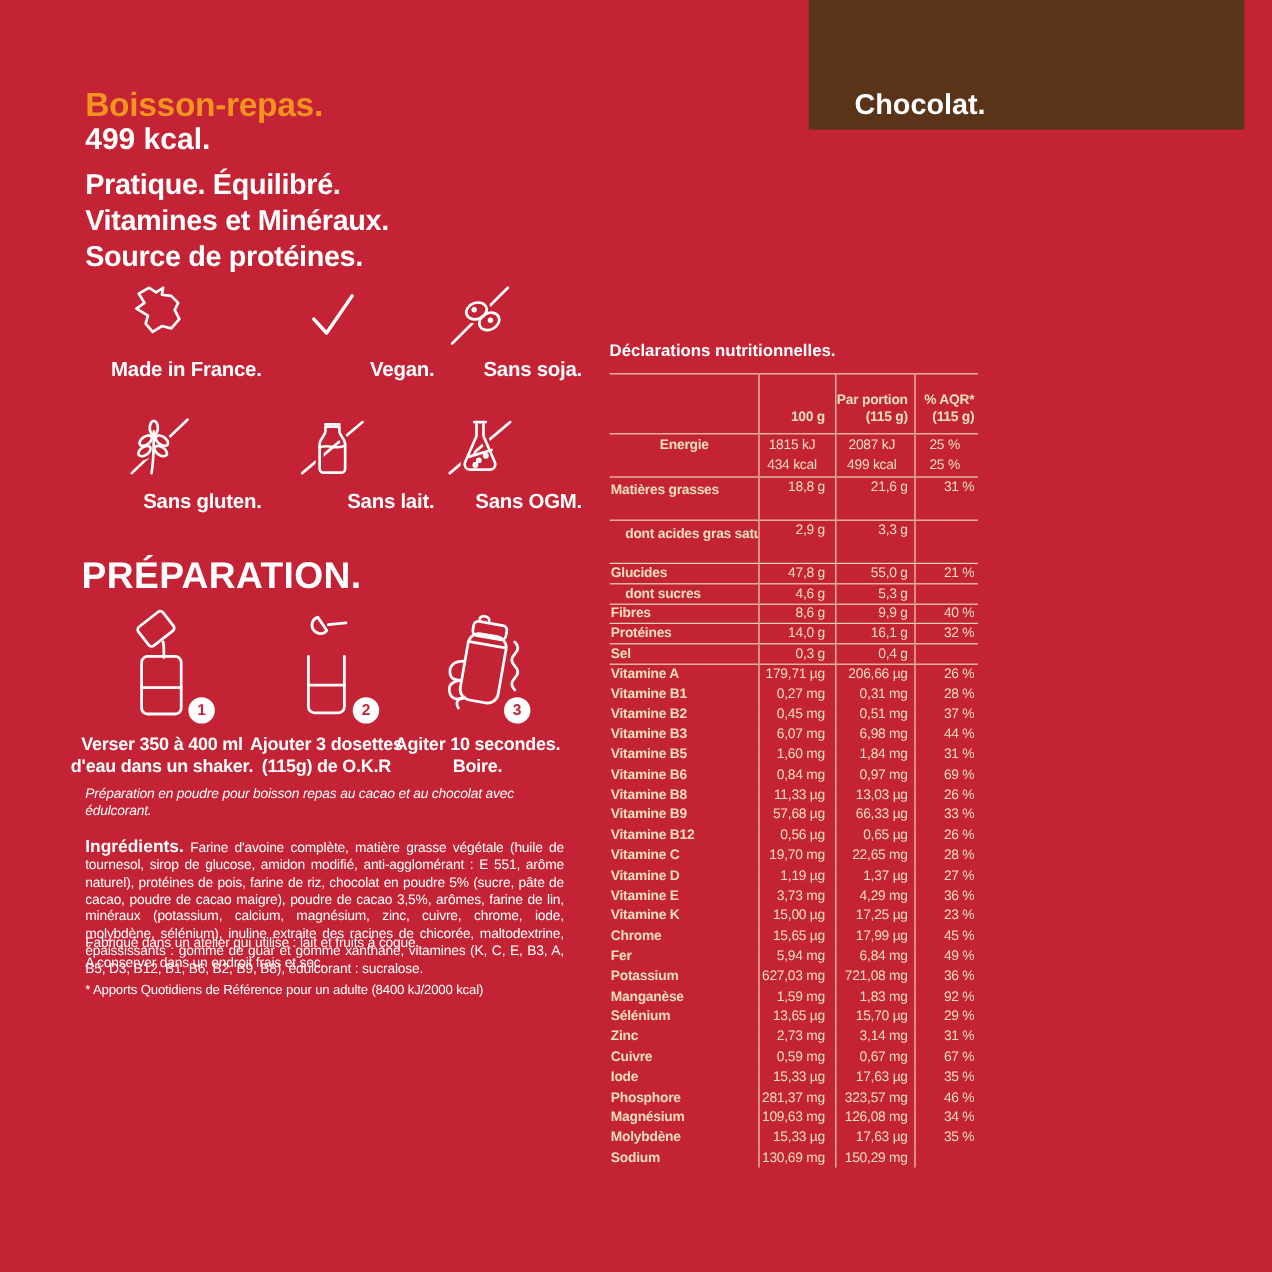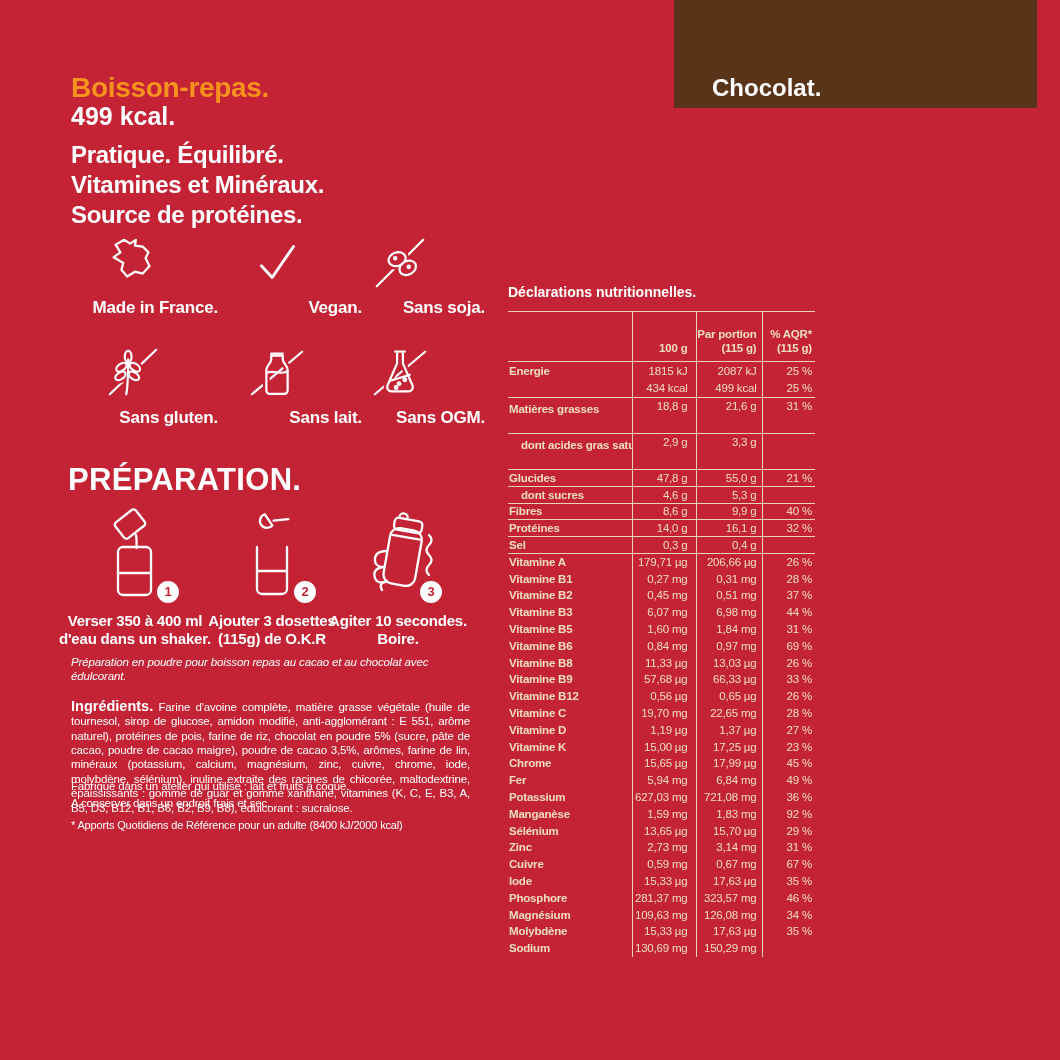--- a/index.html
+++ b/index.html
@@ -50,21 +50,21 @@
     color:var(--cream);border-top:1px solid var(--line);}
   .nutr th,.nutr td{padding:0;font-size:11.5px;letter-spacing:-0.2px;overflow:hidden;white-space:nowrap;}
   .nutr thead th{height:50px;vertical-align:bottom;padding-bottom:6px;border-bottom:1px solid var(--line);
     font-weight:bold;line-height:14px;}
   .nutr .c2,.nutr .c3,.nutr .c4{border-left:1px solid var(--line);text-align:right;}
   .nutr .c2{padding-right:8px;} .nutr .c3{padding-right:5px;} .nutr .c4{padding-right:3px;}
   .nutr td.lbl{text-align:left;font-weight:bold;padding-left:1px;}
   .nutr td.ind{padding-left:13px;}
   .nutr tbody td{height:16.8px;vertical-align:middle;}
   .nutr tr.rule td{border-bottom:1px solid var(--line);}
-  .nutr tr.erow td{height:18px;}
+  .nutr tr.erow td{height:18px;text-align:center;}
   .nutr tr.tall td{height:36px;}
   .nutr tr.tall td.val{vertical-align:top;padding-top:2px;}
   .nutr tr.tall td.lbl{vertical-align:bottom;padding-bottom:18px;}
 </style>
 </head>
 <body>
 
 <div class="canvas">
 
   <div class="brown-box">
@@ -371,20 +371,26 @@
           <td class="c3 val">22,65 mg</td>
           <td class="c4 val">28 %</td>
         </tr>
         <tr class="">
           <td class="lbl">Vitamine D</td>
           <td class="c2 val">1,19 µg</td>
           <td class="c3 val">1,37 µg</td>
           <td class="c4 val">27 %</td>
         </tr>
         <tr class="">
+          <td class="lbl">Vitamine E</td>
+          <td class="c2 val">3,73 mg</td>
+          <td class="c3 val">4,29 mg</td>
+          <td class="c4 val">36 %</td>
+        </tr>
+        <tr class="">
           <td class="lbl">Vitamine K</td>
           <td class="c2 val">15,00 µg</td>
           <td class="c3 val">17,25 µg</td>
           <td class="c4 val">23 %</td>
         </tr>
         <tr class="">
           <td class="lbl">Chrome</td>
           <td class="c2 val">15,65 µg</td>
           <td class="c3 val">17,99 µg</td>
           <td class="c4 val">45 %</td>

